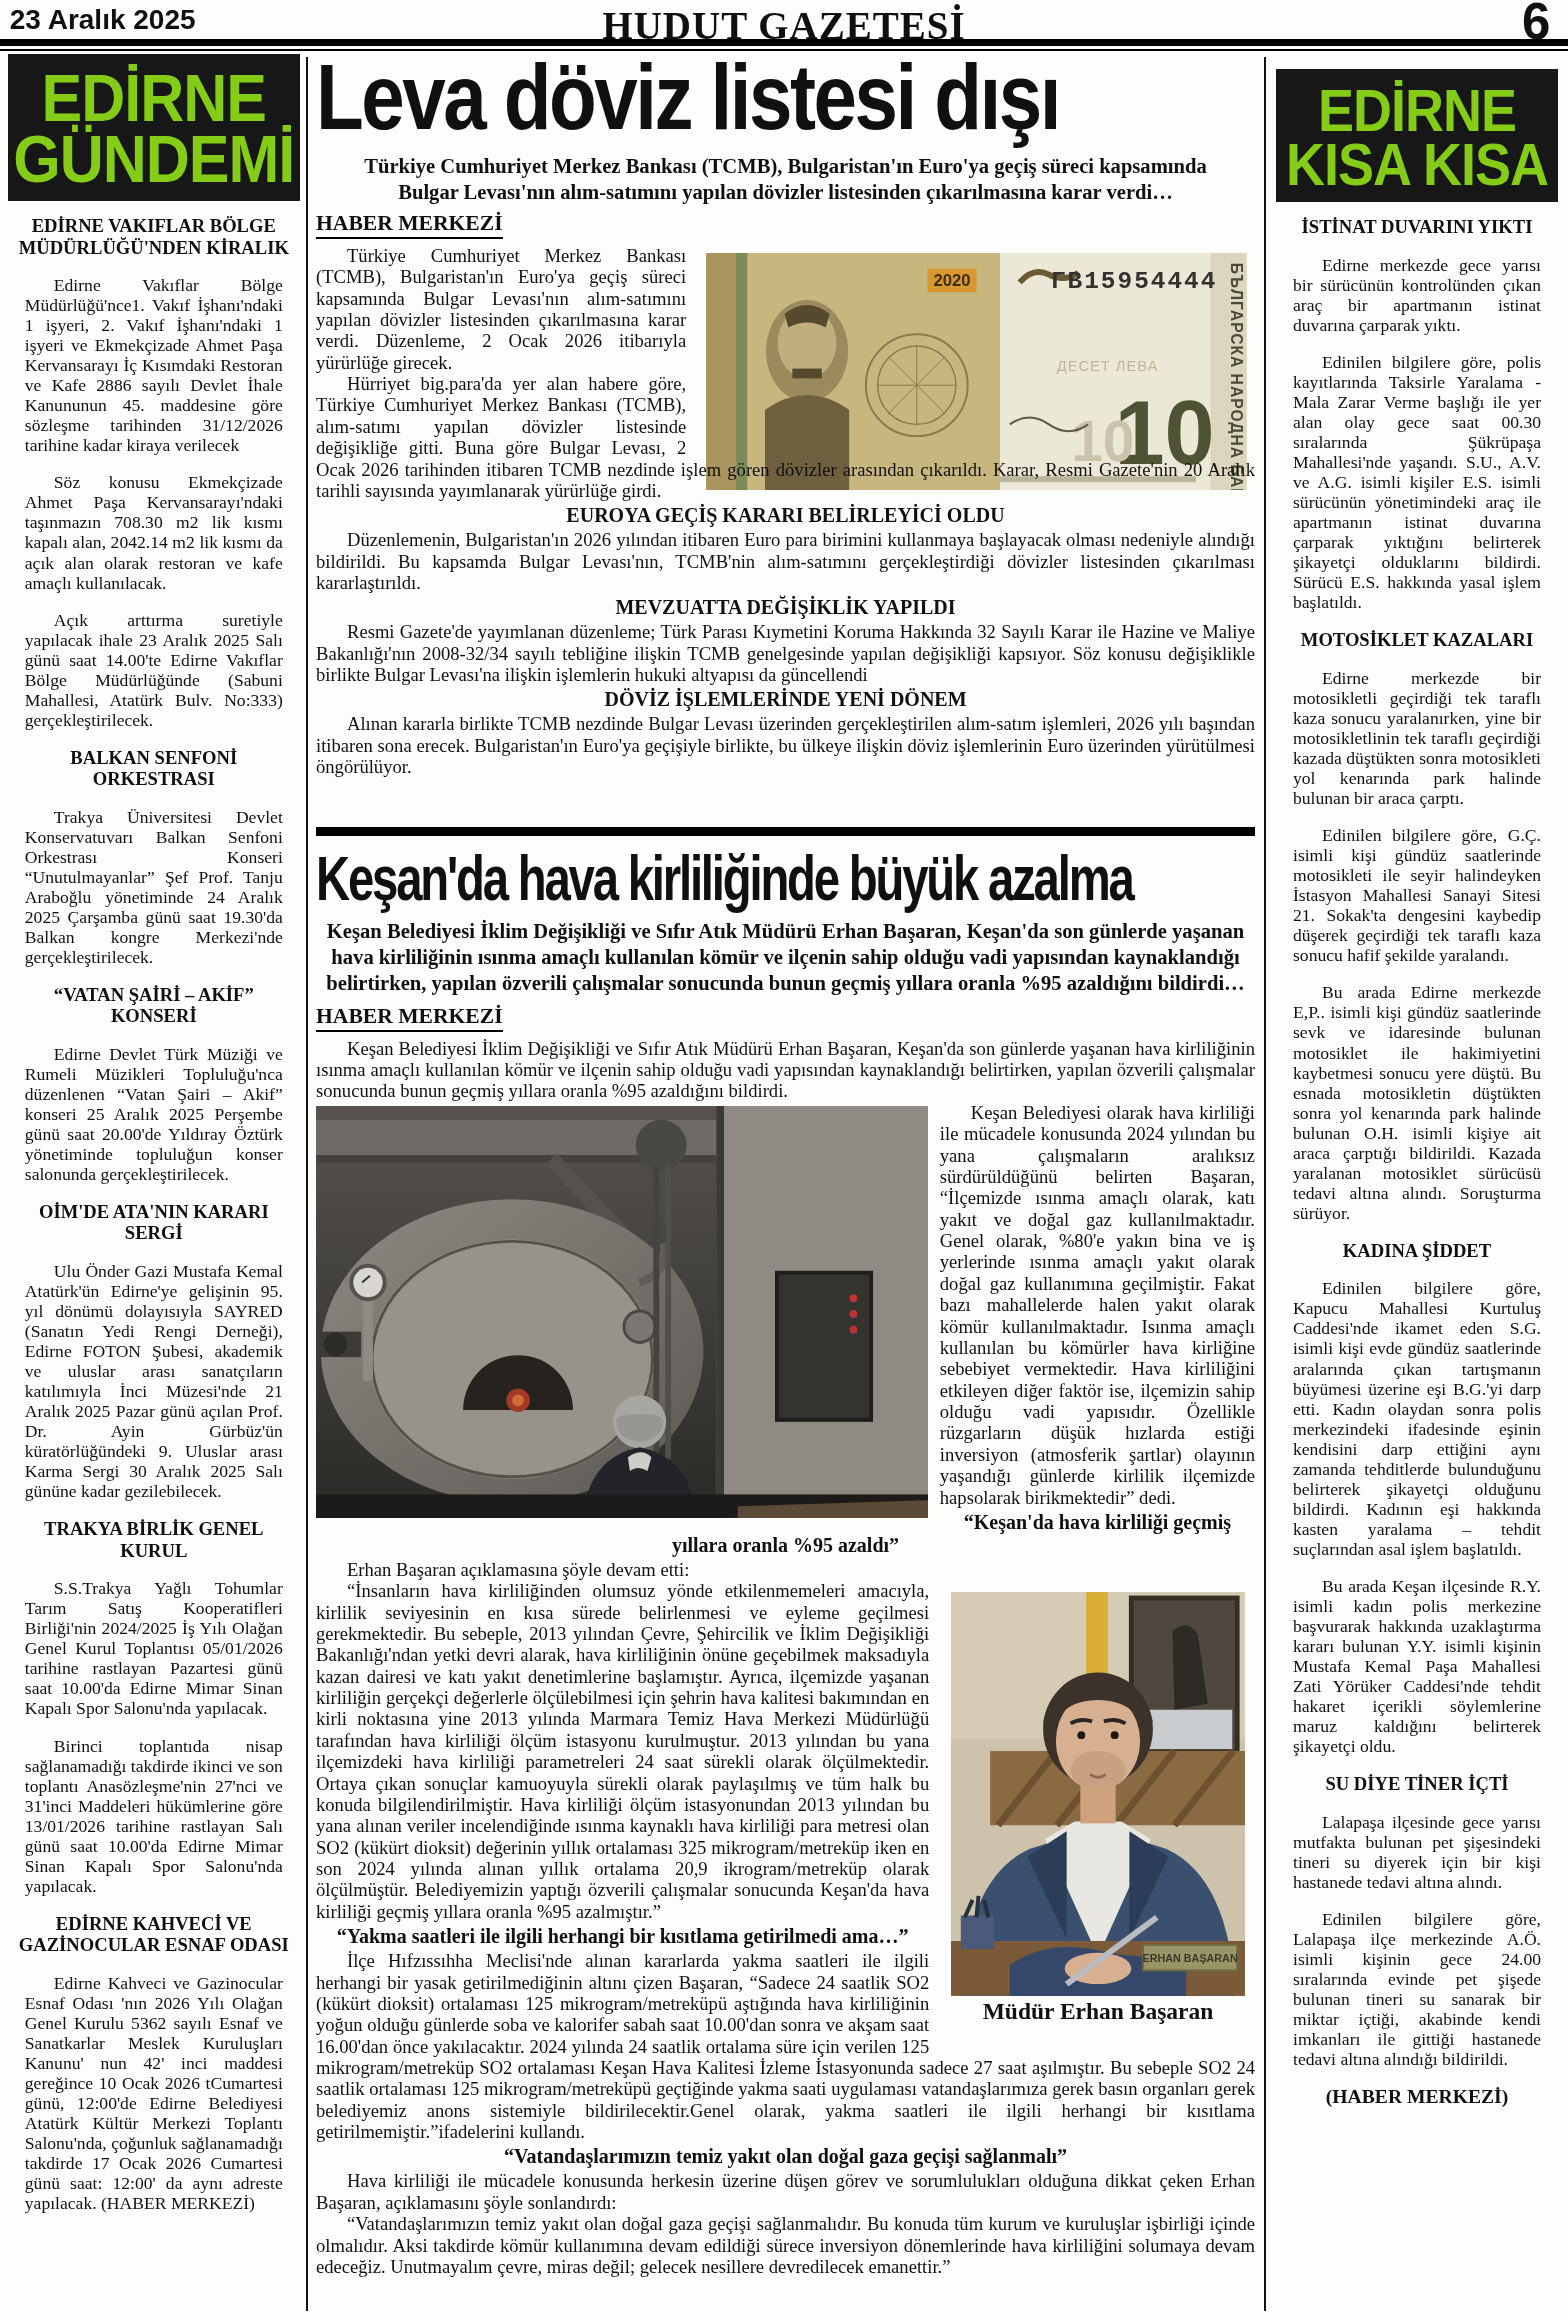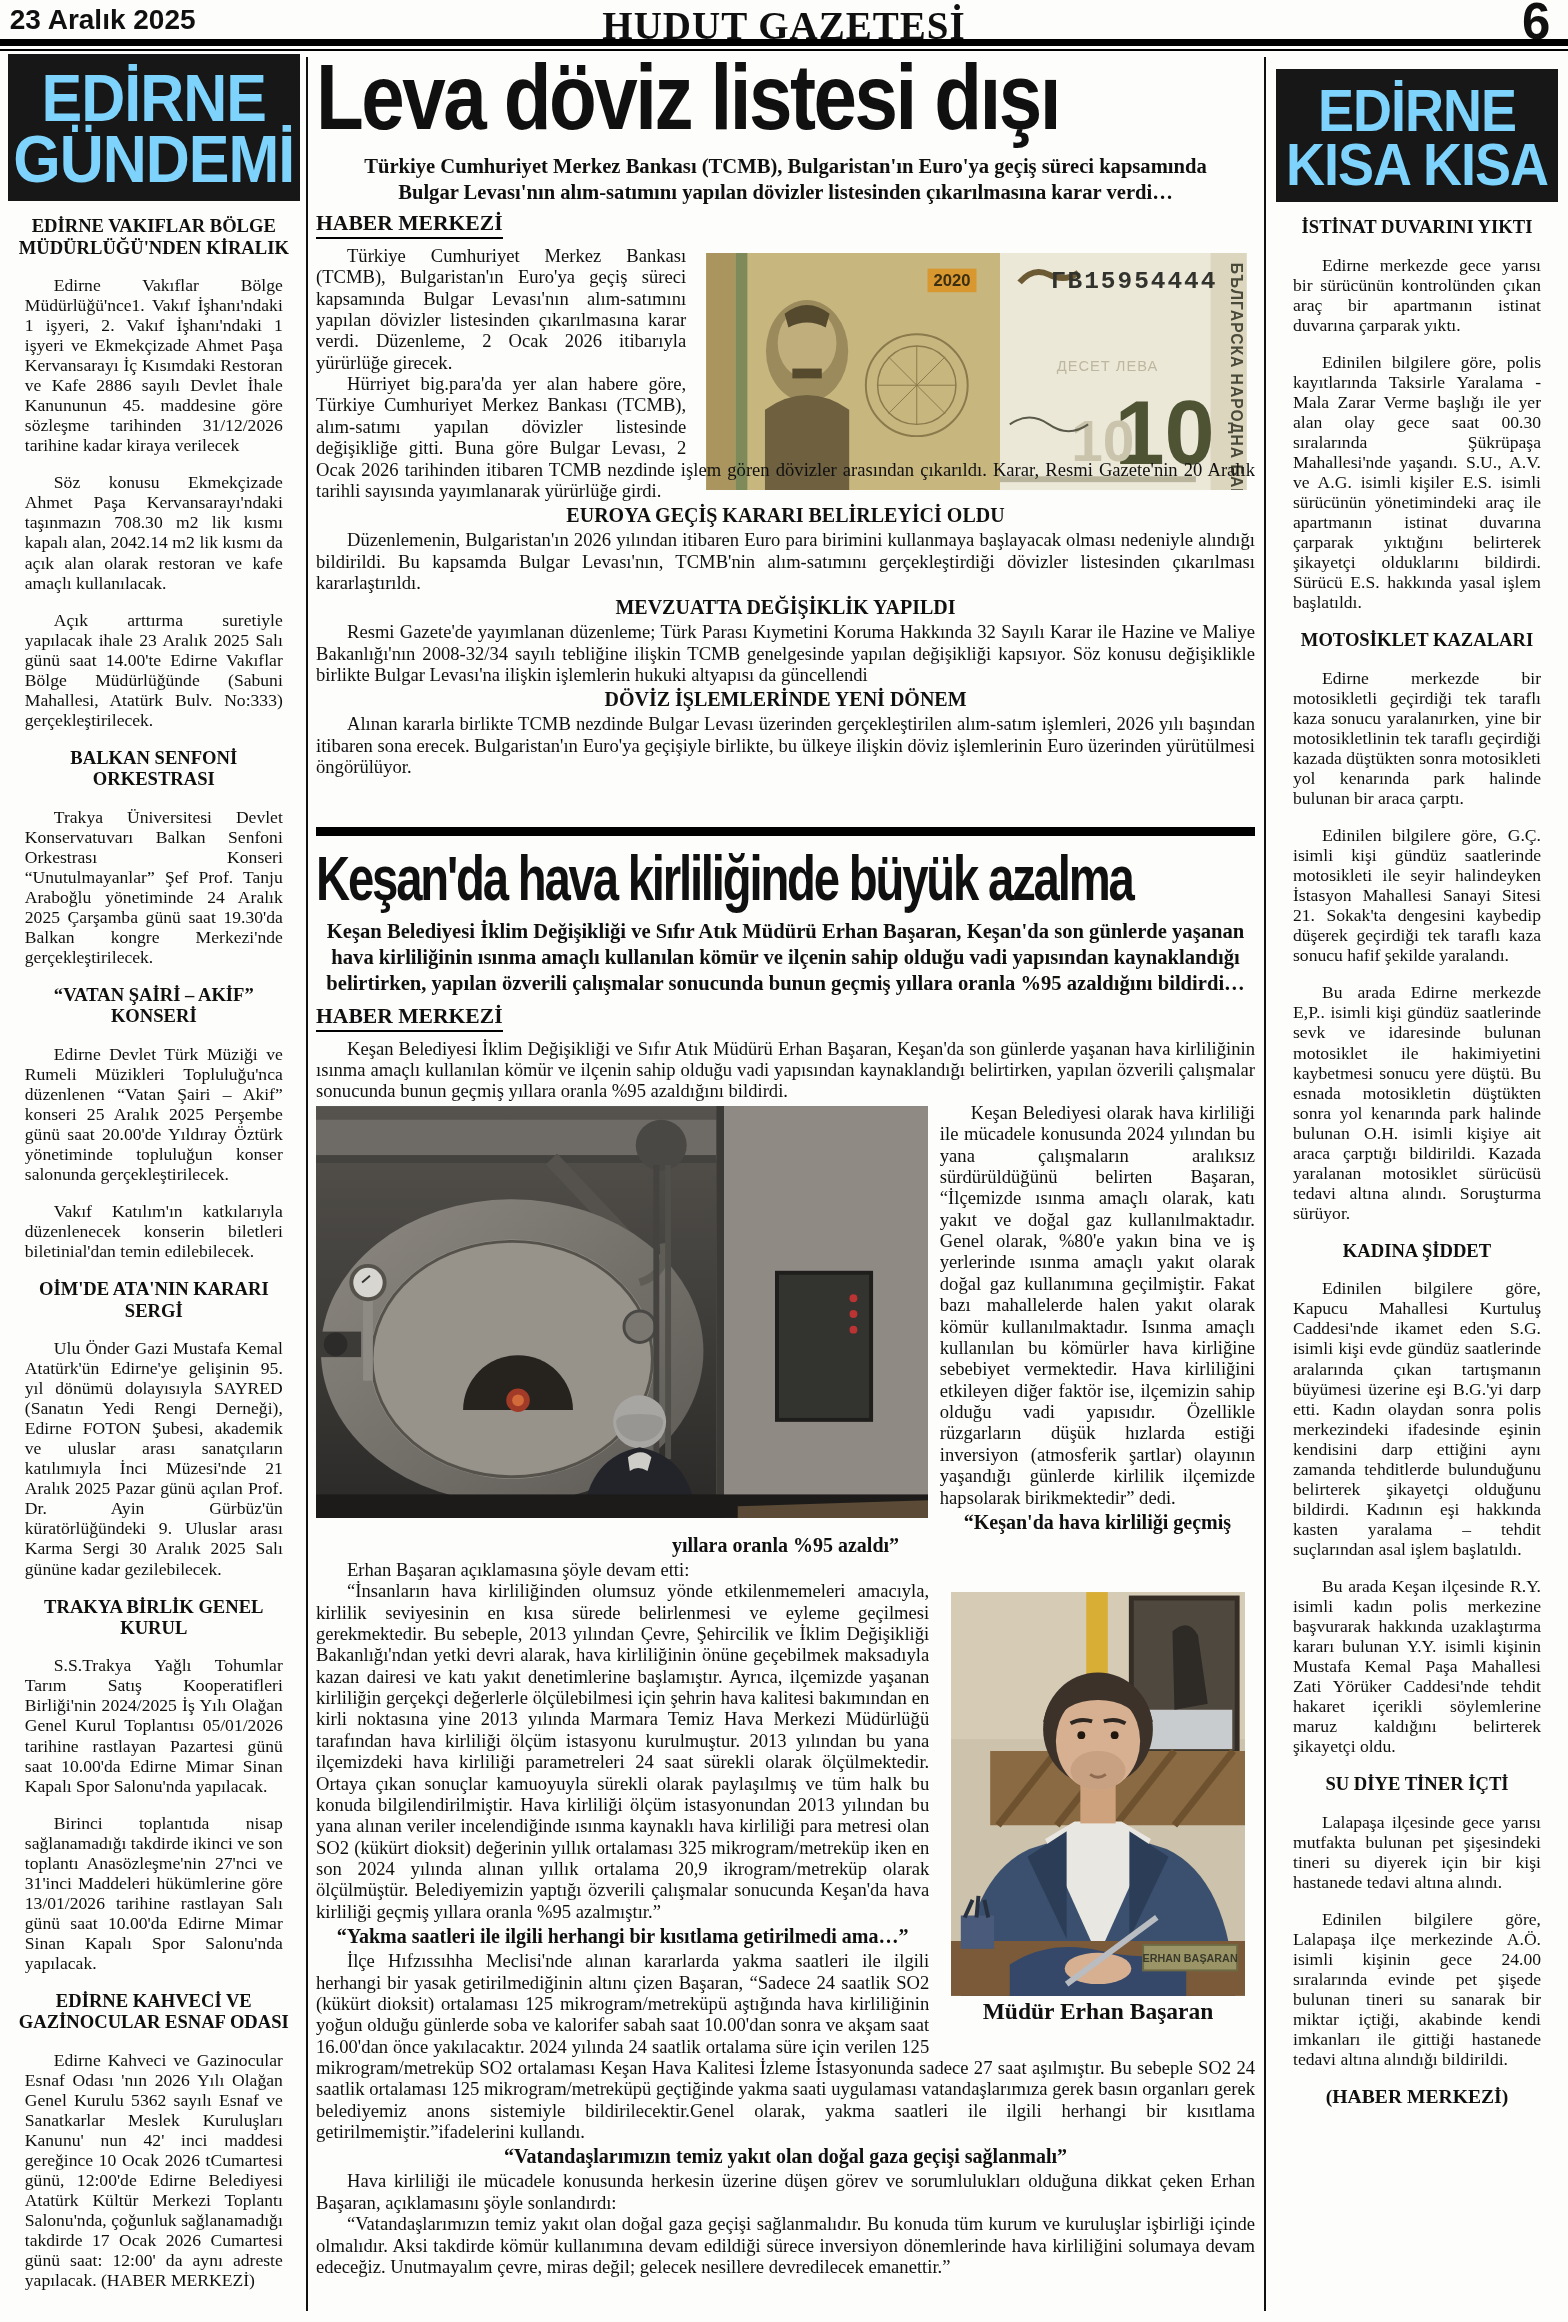--- a/index.html
+++ b/index.html
@@ -13,21 +13,21 @@
   .hdr-page{position:absolute;right:17.6px;top:-7.8px;font-family:"Liberation Sans",sans-serif;
             font-weight:900;font-size:51px;}
   .rule-a{position:absolute;left:0;right:0;top:39px;height:6.9px;background:#000;}
   .rule-b{position:absolute;left:0;right:0;top:49px;height:2px;background:#000;}
   .vrule{position:absolute;top:57px;bottom:11.8px;width:2px;background:#111;}
   .vrule-left{left:306px;}
   .vrule-right{left:1264px;}
   
   .col-left{position:absolute;left:7.8px;top:54px;width:292px;height:2259px;overflow:hidden;}
   .col-right{position:absolute;left:1276px;top:69px;width:282px;height:2245px;overflow:hidden;}
-  .side-box{background:#171717;color:#7dd3fc;text-align:center;padding:13.7px 2px 11.8px;}
+  .side-box{background:#171717;color:#84cc16;text-align:center;padding:13.7px 2px 11.8px;}
   .side-box div{font-family:"Liberation Sans",sans-serif;font-weight:900;line-height:1.0;
                 transform:scaleY(1.08);letter-spacing:-1px;}
   .col-left .side-box div{font-size:61px;}
   .col-right .side-box div{font-size:54px;}
   .side-text{margin-top:13.7px;font-size:17.6px;line-height:1.14;text-align:justify;}
   .side-text .body-p{margin:17px;text-indent:29px;}
   .side-text .sub-head{font-weight:bold;text-align:center;font-size:18.6px;margin:3.9px 5.9px 2px;line-height:1.15;}
   .side-text .center-bold{font-weight:bold;text-align:center;font-size:19.6px;margin-top:12px;}
   
   .col-center{position:absolute;left:316px;top:51px;width:939px;}
@@ -73,21 +73,20 @@
     </div>
     <div class="side-text">
         <div class="sub-head">EDİRNE VAKIFLAR BÖLGE MÜDÜRLÜĞÜ'NDEN KİRALIK</div>
         <p class="body-p">Edirne Vakıflar Bölge Müdürlüğü'nce1. Vakıf İşhanı'ndaki 1 işyeri, 2. Vakıf İşhanı'ndaki 1 işyeri ve Ekmekçizade Ahmet Paşa Kervansarayı İç Kısımdaki Restoran ve Kafe 2886 sayılı Devlet İhale Kanununun 45. maddesine göre sözleşme tarihinden 31/12/2026 tarihine kadar kiraya verilecek</p>
         <p class="body-p">Söz konusu Ekmekçizade Ahmet Paşa Kervansarayı'ndaki taşınmazın 708.30 m2 lik kısmı kapalı alan, 2042.14 m2 lik kısmı da açık alan olarak restoran ve kafe amaçlı kullanılacak.</p>
         <p class="body-p">Açık arttırma suretiyle yapılacak ihale 23 Aralık 2025 Salı günü saat 14.00'te Edirne Vakıflar Bölge Müdürlüğünde (Sabuni Mahallesi, Atatürk Bulv. No:333) gerçekleştirilecek.</p>
         <div class="sub-head">BALKAN SENFONİ ORKESTRASI</div>
         <p class="body-p">Trakya Üniversitesi Devlet Konservatuvarı Balkan Senfoni Orkestrası Konseri “Unutulmayanlar” Şef Prof. Tanju Araboğlu yönetiminde 24 Aralık 2025 Çarşamba günü saat 19.30'da Balkan kongre Merkezi'nde gerçekleştirilecek.</p>
         <div class="sub-head">“VATAN ŞAİRİ – AKİF” KONSERİ</div>
         <p class="body-p">Edirne Devlet Türk Müziği ve Rumeli Müzikleri Topluluğu'nca düzenlenen “Vatan Şairi – Akif” konseri 25 Aralık 2025 Perşembe günü saat 20.00'de Yıldıray Öztürk yönetiminde topluluğun konser salonunda gerçekleştirilecek.</p>
-        <p class="body-p">Vakıf Katılım'ın katkılarıyla düzenlenecek konserin biletleri biletinial'dan temin edilebilecek.</p>
         <div class="sub-head">OİM'DE ATA'NIN KARARI SERGİ</div>
         <p class="body-p">Ulu Önder Gazi Mustafa Kemal Atatürk'ün Edirne'ye gelişinin 95. yıl dönümü dolayısıyla SAYRED (Sanatın Yedi Rengi Derneği), Edirne FOTON Şubesi, akademik ve uluslar arası sanatçıların katılımıyla İnci Müzesi'nde 21 Aralık 2025 Pazar günü açılan Prof. Dr. Ayin Gürbüz'ün küratörlüğündeki 9. Uluslar arası Karma Sergi 30 Aralık 2025 Salı gününe kadar gezilebilecek.</p>
         <div class="sub-head">TRAKYA BİRLİK GENEL KURUL</div>
         <p class="body-p">S.S.Trakya Yağlı Tohumlar Tarım Satış Kooperatifleri Birliği'nin 2024/2025 İş Yılı Olağan Genel Kurul Toplantısı 05/01/2026 tarihine rastlayan Pazartesi günü saat 10.00'da Edirne Mimar Sinan Kapalı Spor Salonu'nda yapılacak.</p>
         <p class="body-p">Birinci toplantıda nisap sağlanamadığı takdirde ikinci ve son toplantı Anasözleşme'nin 27'nci ve 31'inci Maddeleri hükümlerine göre 13/01/2026 tarihine rastlayan Salı günü saat 10.00'da Edirne Mimar Sinan Kapalı Spor Salonu'nda yapılacak.</p>
         <div class="sub-head">EDİRNE KAHVECİ VE GAZİNOCULAR ESNAF ODASI</div>
         <p class="body-p">Edirne Kahveci ve Gazinocular Esnaf Odası 'nın 2026 Yılı Olağan Genel Kurulu 5362 sayılı Esnaf ve Sanatkarlar Meslek Kuruluşları Kanunu' nun 42' inci maddesi gereğince 10 Ocak 2026 tCumartesi günü, 12:00'de Edirne Belediyesi Atatürk Kültür Merkezi Toplantı Salonu'nda, çoğunluk sağlanamadığı takdirde 17 Ocak 2026 Cumartesi günü saat: 12:00' da aynı adreste yapılacak. (HABER MERKEZİ)</p>
       </div>
   </aside>
 

